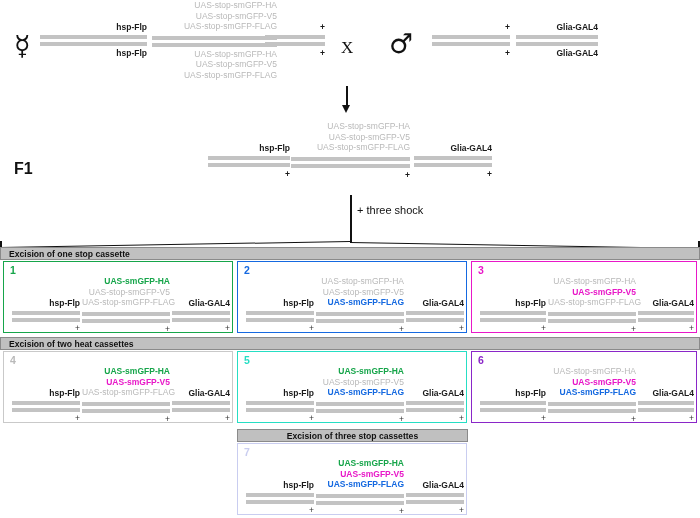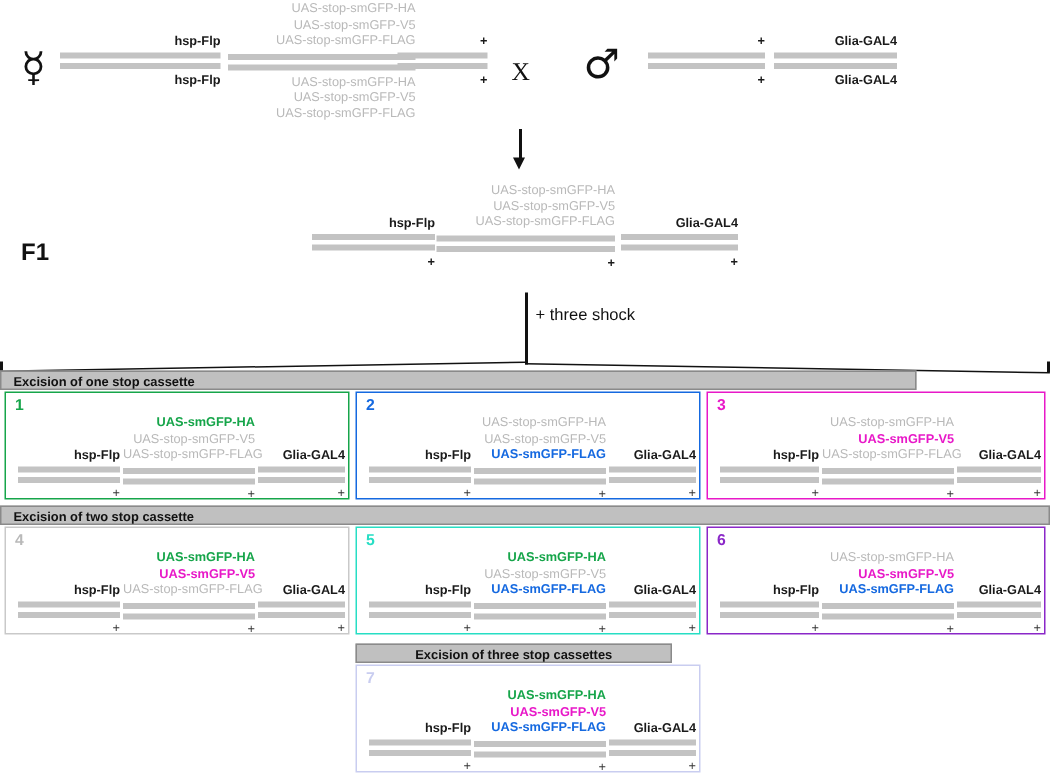--- a/index.html
+++ b/index.html
@@ -157,29 +157,29 @@
 </div>
 
 <div class="vline" style="left:350px;top:195px;height:48px;"></div>
 <div class="abs hs-label" style="left:357px;top:204px;">+ three shock</div>
 
 <div class="diag" style="left:350px;top:242px;width:350.4px;transform:rotate(179.02deg);"></div>
 <div class="diag" style="left:350px;top:242px;width:350.4px;transform:rotate(0.98deg);"></div>
 <div class="vline" style="left:0px;top:241px;height:7px;width:1.6px;"></div>
 <div class="vline" style="left:698px;top:241px;height:7px;width:1.6px;"></div>
 
-<div class="sechdr left" style="left:0px;top:247px;width:611px;height:13px;">
+<div class="sechdr left" style="left:0px;top:247px;width:700px;height:13px;">
   <span>Excision  of one stop cassette</span>
 </div>
 
 <div class="sechdr left" style="left:0px;top:337px;width:700px;height:13px;">
-  <span>Excision  of two stop cassette</span>
-</div>
-
-<div class="sechdr center" style="left:237px;top:429px;width:211px;height:13px;">
+  <span>Excision  of two heat cassettes</span>
+</div>
+
+<div class="sechdr center" style="left:237px;top:429px;width:231px;height:13px;">
   <span>Excision  of three stop cassettes</span>
 </div>
 
 <div class="gbox" style="left: 3px; top: 261px; width: 230px; height: 72px; border-color: rgb(22, 165, 74);">
   <div class="gnum" style="color: rgb(22, 165, 74);">1</div>
 
   <div class="chrgroup" style="left:8px;top:36px;width:68px;">
     <div class="allele-top c-black">hsp-Flp</div>
     <div class="bars">
       <div class="bar"></div>

